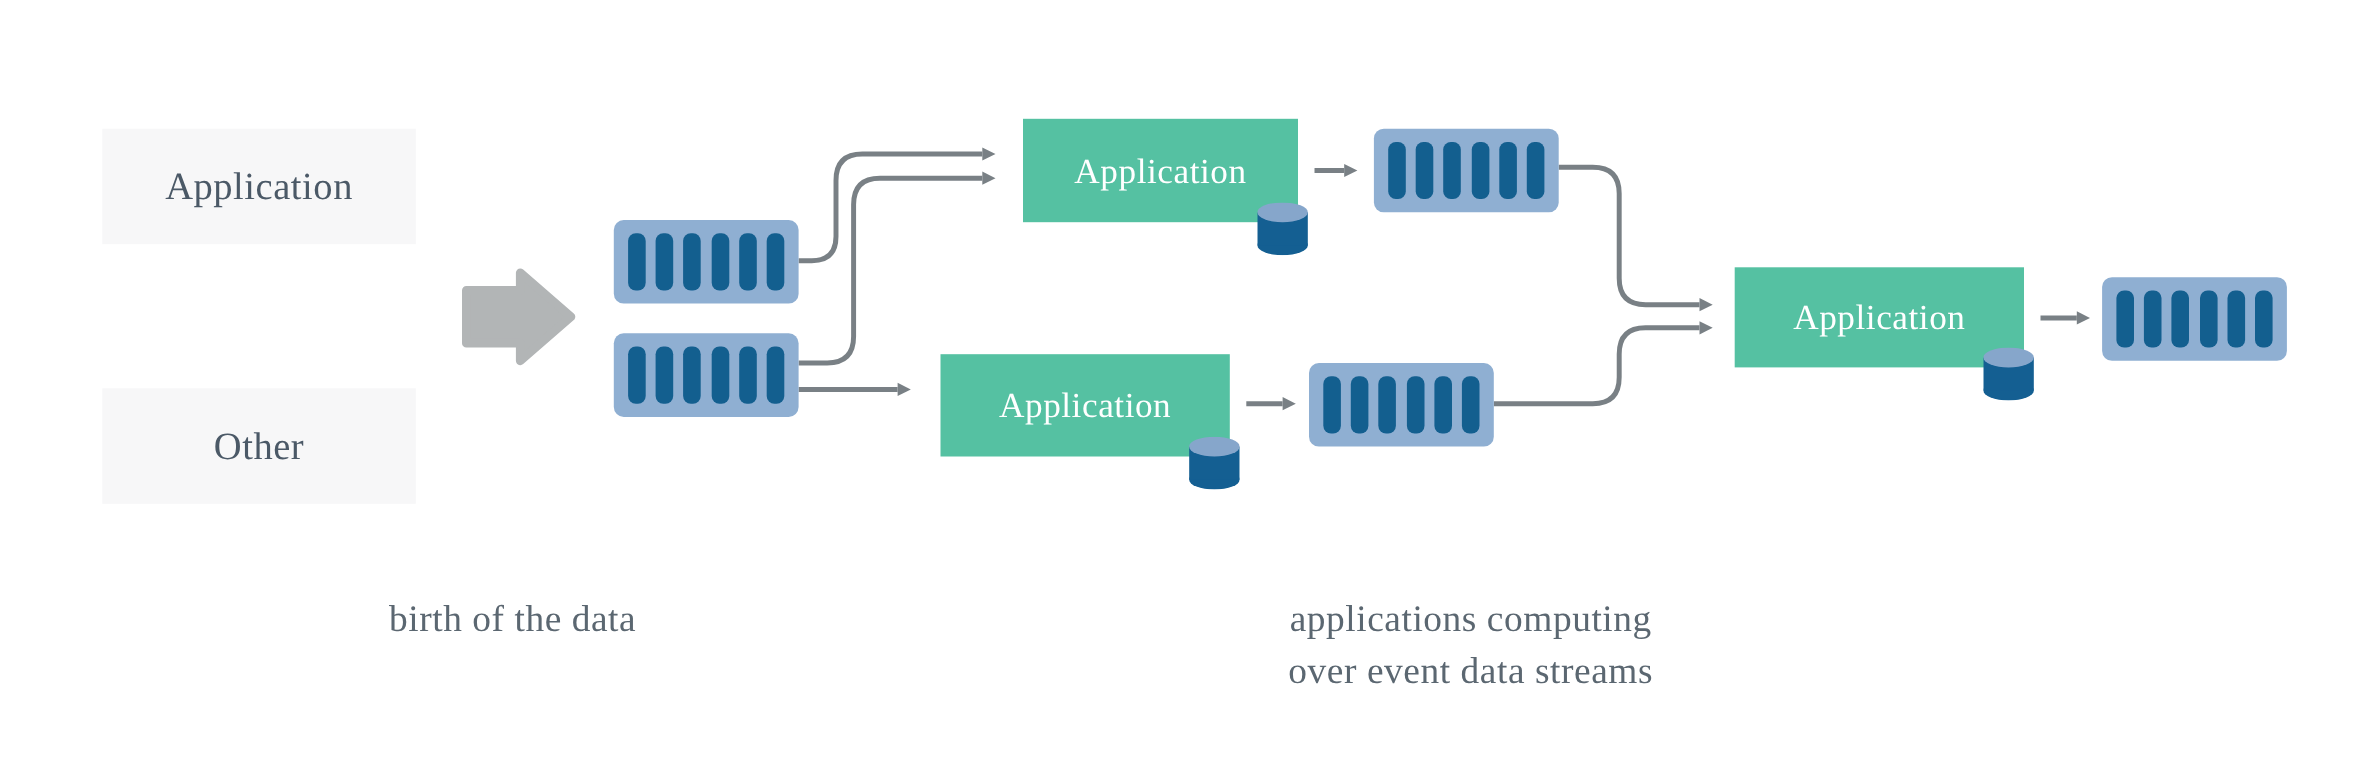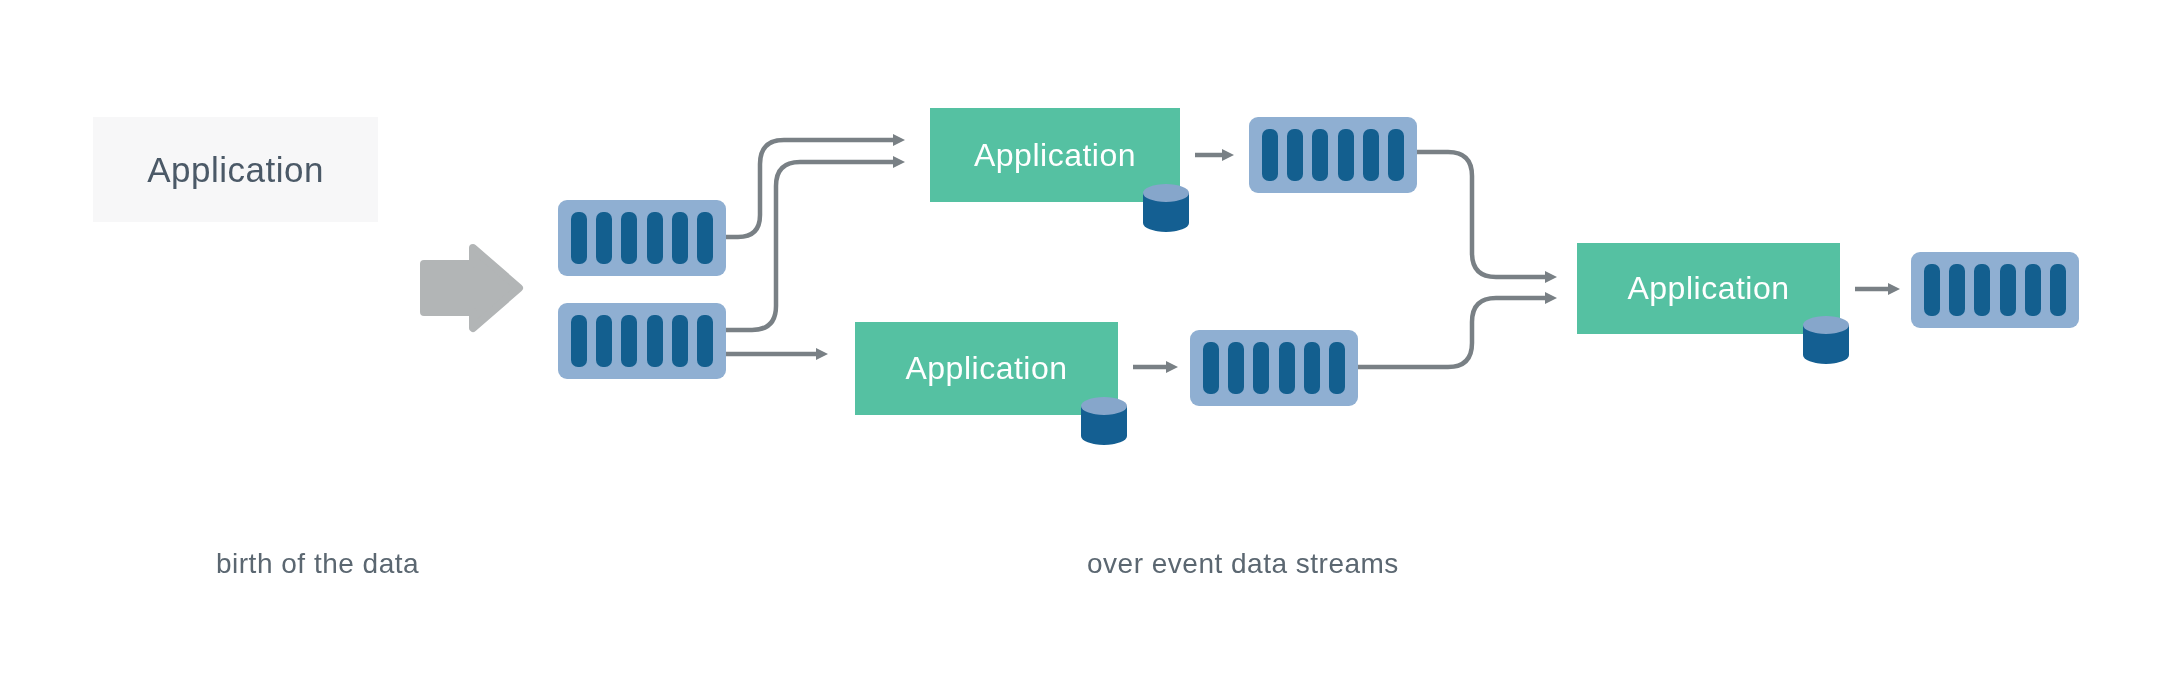--- a/index.html
+++ b/index.html
@@ -12,21 +12,21 @@
     --cyl-top:#86a6cb;
     --connector:#798085;
     --big-arrow:#b2b5b6;
     --source-box-bg:#f7f7f8;
     --source-text:#4b5967;
     --caption-text:#5b6771;
   }
   html,body{margin:0;padding:0;background:var(--page-bg,#fff);}
   .canvas{
     position:relative;width:2161px;height:669px;background:var(--page-bg,#fff);
-    font-family:Liberation Sans, sans-serif;overflow:hidden;
+    font-family:Liberation Serif, serif;overflow:hidden;
   }
   .connectors{position:absolute;left:0;top:0;width:2161px;height:691px;pointer-events:none;}
   .conn{fill:none;stroke:var(--connector,#798085);stroke-width:4.5;}
   .ah-fill{fill:var(--connector,#798085);}
   .big-arrow{fill:var(--big-arrow,#b2b5b6);stroke:var(--big-arrow,#b2b5b6);stroke-width:8;stroke-linejoin:round;}
   .src-box{
     position:absolute;left:93px;width:285px;height:105px;
     background:var(--source-box-bg,#f7f7f8);
     display:flex;align-items:center;justify-content:center;
     font-size:35px;color:var(--source-text,#4b5967);letter-spacing:0.5px;
@@ -43,22 +43,22 @@
   }
   .app{
     position:absolute;background:var(--green,#55c1a2);
     display:flex;align-items:center;justify-content:center;
     color:var(--app-text,#ffffff);font-size:32px;letter-spacing:0.5px;
   }
   .cyl{position:absolute;right:-9px;bottom:-30px;width:46px;height:48px;}
   .cyl-body{fill:var(--cyl-body,#145f92);}
   .cyl-top{fill:var(--cyl-top,#86a6cb);}
   .caption{
-    position:absolute;width:500px;text-align:left;
-    font-size:28px;line-height:47px;color:var(--caption-text,#5b6771);letter-spacing:0.5px;
+    position:absolute;width:500px;text-align:center;
+    font-size:34px;line-height:47px;color:var(--caption-text,#5b6771);letter-spacing:0.5px;
   }
 </style>
 </head>
 <body>
 
 <div class="canvas">
 
   <svg class="connectors" viewBox="0 0 2161 691" xmlns="http://www.w3.org/2000/svg">
     <defs>
       <marker id="ah" markerUnits="userSpaceOnUse" markerWidth="16" markerHeight="14" refX="2" refY="7" orient="auto" viewBox="0 0 16 14">
@@ -73,20 +73,23 @@
     <path class="conn" d="M726,354 H816" marker-end="url(#ah)"></path>
     <path class="conn" d="M1195,155 H1222" marker-end="url(#ah)"></path>
     <path class="conn" d="M1133,367 H1166" marker-end="url(#ah)"></path>
     <path class="conn" d="M1417,152 H1448 Q1472,152 1472,176 V253 Q1472,277 1496,277 H1545" marker-end="url(#ah)"></path>
     <path class="conn" d="M1358,367 H1448 Q1472,367 1472,343 V322 Q1472,298 1496,298 H1545" marker-end="url(#ah)"></path>
     <path class="conn" d="M1855,289 H1888" marker-end="url(#ah)"></path>
   </svg>
 
   <div class="src-box" style="top:117px">
     <span>Application</span>
+  </div>
+  <div class="src-box" style="top:353px">
+    <span>Other</span>
   </div>
 
   <div class="stream" style="left:558px;top:200px">
       <span class="bar"></span>
       <span class="bar"></span>
       <span class="bar"></span>
       <span class="bar"></span>
       <span class="bar"></span>
       <span class="bar"></span>
     </div>
@@ -150,16 +153,17 @@
       <span class="bar"></span>
       <span class="bar"></span>
       <span class="bar"></span>
       <span class="bar"></span>
     </div>
 
   <div class="caption" style="left:216px;top:540px">
     <div>birth of the data</div>
   </div>
   <div class="caption" style="left:1087px;top:540px">
+    <div>applications computing</div>
     <div>over event data streams</div>
   </div>
 
 </div>
 
 </body></html>

